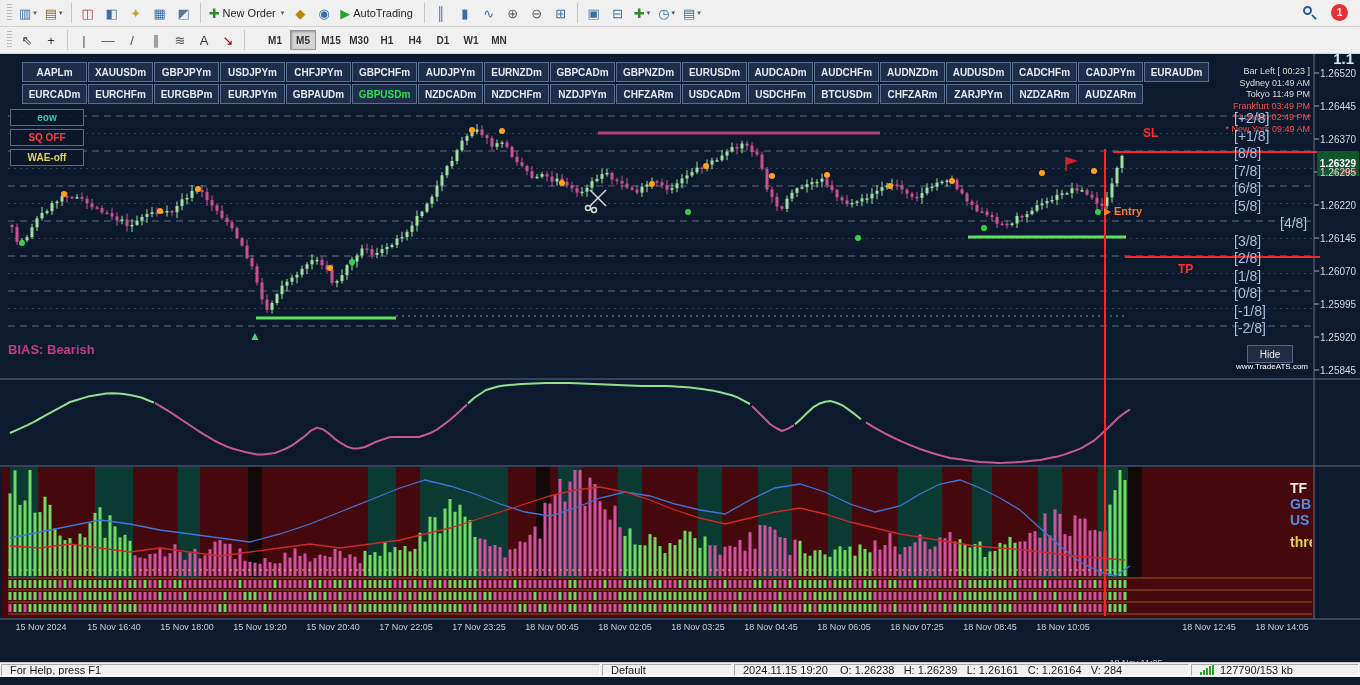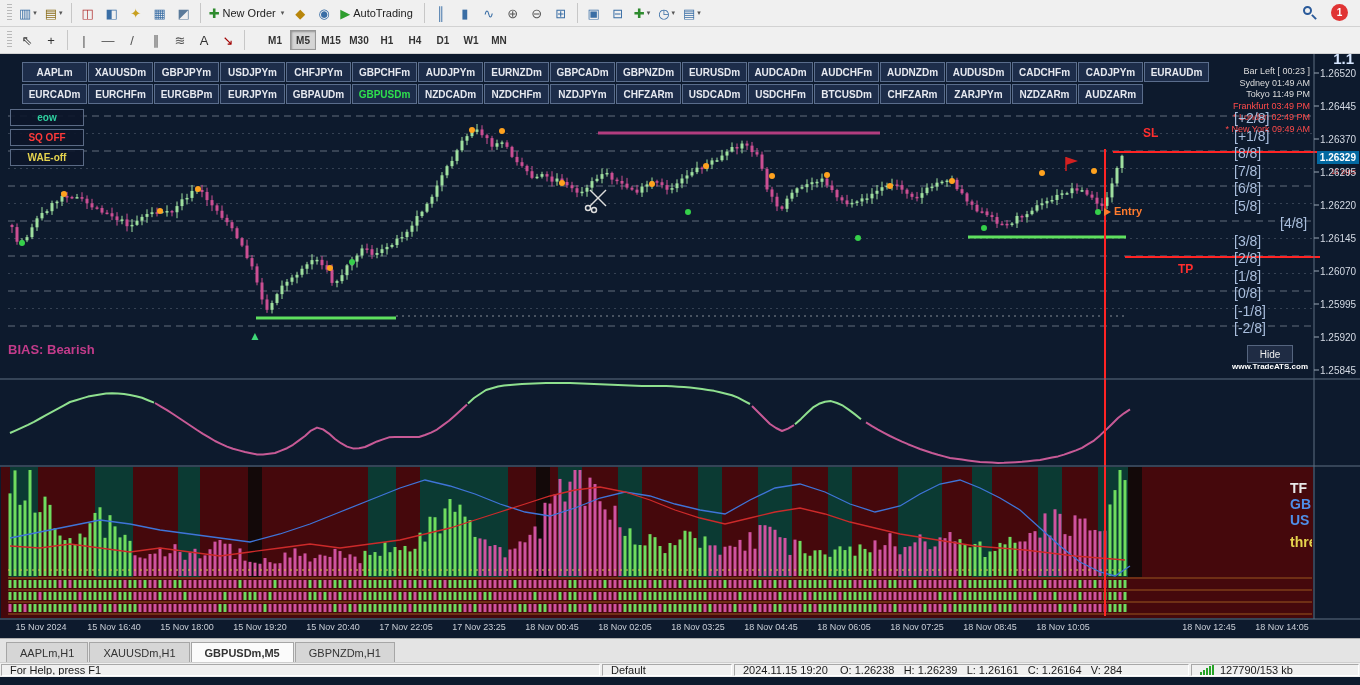--- a/index.html
+++ b/index.html
@@ -36,33 +36,33 @@
   .symbtn{width:65px;height:20px;background:#1d2d4a;border:1px solid #5a6d8c;color:#e6e9f0;
           font-size:10px;font-weight:bold;display:flex;align-items:center;justify-content:center;cursor:pointer}
   .symbtn.active{color:#2ee04e}
   .side-btn{position:absolute;left:10px;width:74px;height:17px;background:rgba(12,22,42,.9);
             border:1px solid #5a6a85;font-size:10px;font-weight:bold;
             display:flex;align-items:center;justify-content:center;cursor:pointer}
   .clock{position:absolute;right:50px;top:66px;text-align:right;font-size:9px;line-height:11.5px}
   .version{position:absolute;right:6px;top:50px;color:#d6e6ff;font-size:15px;font-weight:bold}
   .murrey-label{position:absolute;left:1234px;width:46px;font-size:14px;color:#a9bedd}
   .scale-label{position:absolute;left:1320px;font-size:10px;color:#d4dae4}
-  .badge{position:absolute;right:1px;top:151px;background:#0369a1;color:#fff;font-size:10px;
-         font-weight:bold;padding:1px 3px}
+  .badge{position:absolute;right:1px;top:151px;background:#14532d;color:#fff;font-size:10px;
+         font-weight:bold;padding:7px 3px}
   .pips{position:absolute;right:4px;top:167px;color:#ff5c5c;font-size:8px}
   .sl-label{position:absolute;left:1143px;top:126px;color:#ff2e2e;font-weight:bold;font-size:12px}
   .tp-label{position:absolute;left:1178px;top:262px;color:#ff2e2e;font-weight:bold;font-size:12px}
   .entry-label{position:absolute;left:1114px;top:205px;color:#ff7b2e;font-weight:bold;font-size:11px}
   .entry-label::before{content:"";position:absolute;left:-10px;top:3px;border-left:7px solid #ff7b2e;
          border-top:4px solid transparent;border-bottom:4px solid transparent}
   .bias{position:absolute;left:8px;top:342px;color:#c23b8a;font-size:13px;font-weight:bold}
   .hide-btn{position:absolute;left:1247px;top:345px;width:46px;height:18px;background:#1f2c44;
             border:1px solid #55657f;color:#eee;font-size:10px;display:flex;align-items:center;
             justify-content:center;cursor:pointer}
-  .watermark{position:absolute;right:52px;top:362px;color:#fff;font-size:8px;font-weight:bold}
+  .watermark{position:absolute;right:52px;top:362px;color:#fff;font-size:8px;font-weight:normal}
   .up-arrow{position:absolute;left:249px;top:329px;color:#3fd878;font-size:12px}
   .wae-label{position:absolute;left:1290px;width:22px;overflow:hidden;white-space:nowrap;
              font-size:14px;font-weight:bold}
   .taxis-label{position:absolute;top:622px;transform:translateX(-50%);font-size:9px;color:#c9ced6;white-space:nowrap}
   
   #tabbar{position:absolute;top:638px;left:0;width:1360px;height:24px;background:#e4e4e4;
           border-top:1px solid #b0b0b0;display:flex;align-items:flex-end;padding-left:6px}
   .tab{height:20px;padding:0 13px;display:flex;align-items:center;font-size:11px;color:#333;
        background:#d6d6d6;border:1px solid #a6a6a6;border-bottom:none;margin-right:1px;cursor:pointer}
   .tab.active{background:#fbfbfb;font-weight:bold}
@@ -1763,26 +1763,20 @@
         <div class="taxis-label" style="left: 844px;">18 Nov 06:05</div>
         <div class="taxis-label" style="left: 917px;">18 Nov 07:25</div>
         <div class="taxis-label" style="left: 990px;">18 Nov 08:45</div>
         <div class="taxis-label" style="left: 1063px;">18 Nov 10:05</div>
         <div class="taxis-label" style="left: 1136px; margin-top: 36px;">18 Nov 11:25</div>
         <div class="taxis-label" style="left: 1209px;">18 Nov 12:45</div>
         <div class="taxis-label" style="left: 1282px;">18 Nov 14:05</div>
       </div>
   </div>
 
-  <div id="tabbar">
-      <div class="tab">AAPLm,H1</div>
-      <div class="tab">XAUUSDm,H1</div>
-      <div class="tab active">GBPUSDm,M5</div>
-      <div class="tab">GBPNZDm,H1</div>
-    </div>
 
   <div id="statusbar">
     <div class="sb-cell sb-help">For Help, press F1</div>
     <div class="sb-cell sb-profile">Default</div>
     <div class="sb-cell sb-quote">2024.11.15 19:20    O: 1.26238   H: 1.26239   L: 1.26161   C: 1.26164   V: 284</div>
     <div class="sb-cell sb-conn">
       <div class="bars">
         <span style="height:5px"></span><span style="height:7px"></span><span style="height:9px"></span>
         <span style="height:11px"></span><span style="height:13px"></span>
       </div>

